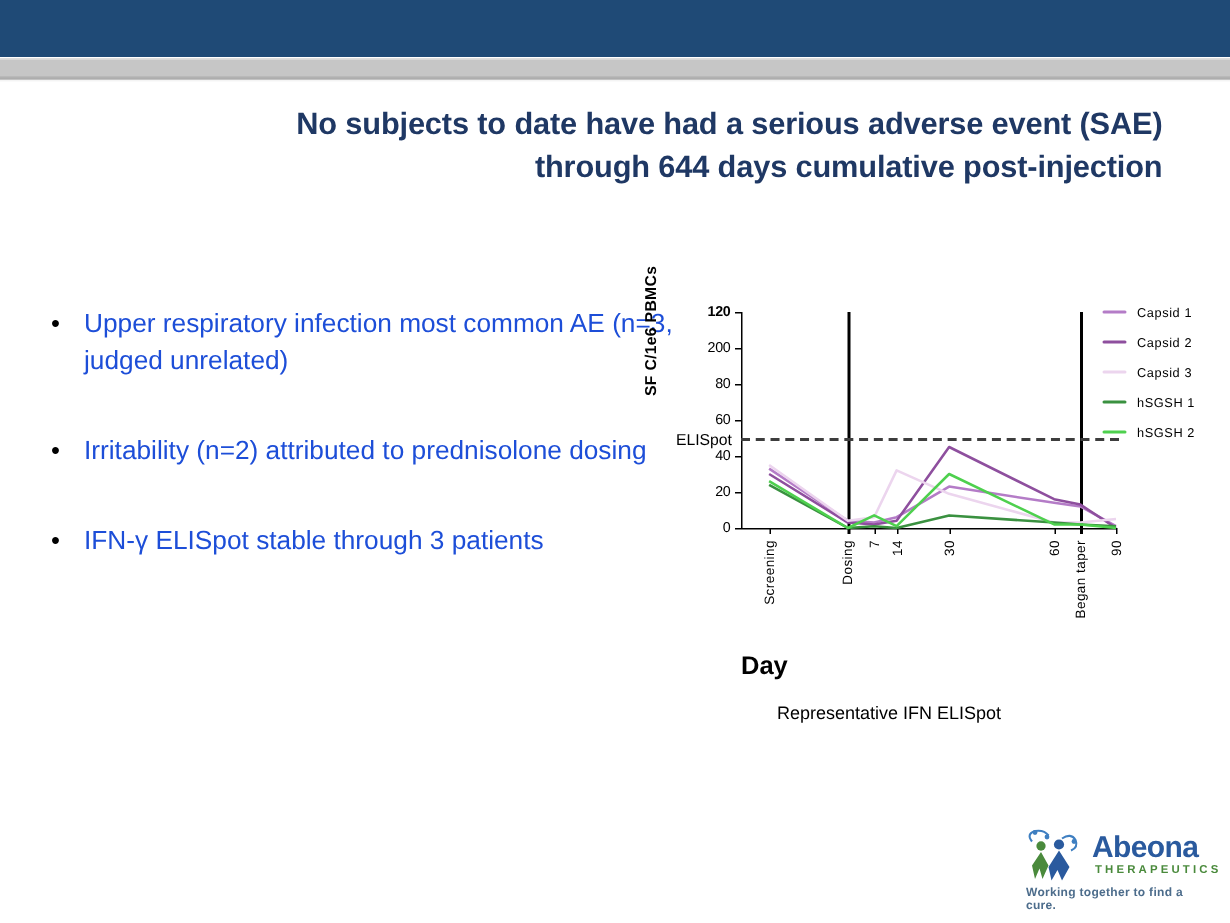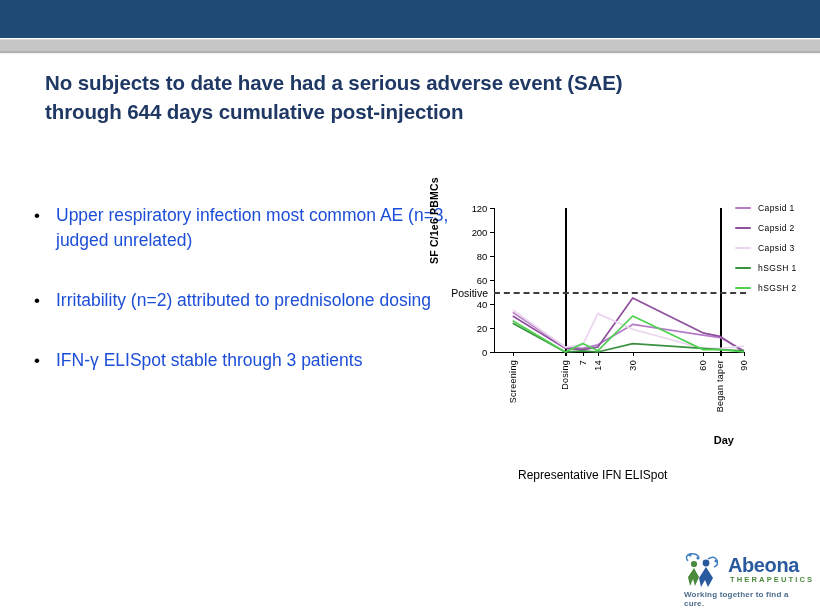--- a/index.html
+++ b/index.html
@@ -13,21 +13,21 @@
   
   #top-blue-band{position:absolute;left:0;top:0;width:820px;height:38px;background:#1f4a76;}
   #top-gray-band{position:absolute;left:0;top:39px;width:820px;height:12px;background:#c6c6c6;
       border-top:1px solid #d8d8d8;border-bottom:1px solid #bdbdbd;}
   #top-gray-shadow{position:absolute;left:0;top:51px;width:820px;height:4px;
       background:linear-gradient(to bottom,rgba(0,0,0,0.13),rgba(0,0,0,0));}
 
   
   #slide-title{
     position:absolute;left:45px;top:68px;width:730px;
-    text-align:left;
+    text-align:right;
     color:#1f3864;
     font-weight:bold;
     font-size:20.5px;
     line-height:29px;
     letter-spacing:-0.1px;
   }
   #slide-title .line{display:block;}
 
   
   #bullet-list{position:absolute;left:30px;top:203px;width:420px;}
@@ -70,22 +70,22 @@
     position:absolute;left:0;width:252px;height:0;
     border-top:2.2px dashed #3d3d3d;
   }
   #positive-label{
     position:absolute;right:100%;margin-right:6px;
     font-size:10.5px;color:#000;white-space:nowrap;transform:translateY(-55%);
   }
   #series-svg{position:absolute;left:0;top:0;width:250px;height:144px;overflow:visible;}
 
   #x-axis-title{
-    position:absolute;left:52px;top:238px;width:250px;text-align:right;
-    font-size:11px;font-weight:bold;color:#000;
+    position:absolute;left:62px;top:238px;width:250px;text-align:left;
+    font-size:17px;font-weight:bold;color:#000;
   }
 
   
   #chart-legend{position:absolute;left:303px;top:2px;width:88px;}
   .legend-row{display:flex;align-items:center;height:20px;}
   .legend-swatch{flex:0 0 auto;width:16px;height:2.6px;margin-right:7px;border-radius:1px;}
   .legend-label{font-size:8.5px;color:#000;white-space:nowrap;letter-spacing:0.4px;}
 
   
   #chart-caption{
@@ -152,21 +152,21 @@
         <div class="y-tick-label" style="top: 120px;">20</div>
         <div class="y-tick" style="top: 96px;"></div>
         <div class="y-tick-label" style="top: 96px;">40</div>
         <div class="y-tick" style="top: 72px;"></div>
         <div class="y-tick-label" style="top: 72px;">60</div>
         <div class="y-tick" style="top: 48px;"></div>
         <div class="y-tick-label" style="top: 48px;">80</div>
         <div class="y-tick" style="top: 24px;"></div>
         <div class="y-tick-label" style="top: 24px;">200</div>
         <div class="y-tick" style="top: 0px;"></div>
-        <div class="y-tick-label" style="top: 0px;">120</div>
+        <div class="y-tick-label" style="top: 0px; font-weight: bold;">120</div>
       </div>
     <div id="xticks-holder">
         <div class="x-tick" style="left: 18.75px;"></div>
         <div class="x-tick-label" style="left: 13.75px;">Screening</div>
         <div class="x-tick" style="left: 71.25px;"></div>
         <div class="x-tick-label" style="left: 66.25px;">Dosing</div>
         <div class="x-tick" style="left: 88.75px;"></div>
         <div class="x-tick-label" style="left: 83.75px;">7</div>
         <div class="x-tick" style="left: 103.75px;"></div>
         <div class="x-tick-label" style="left: 98.75px;">14</div>
@@ -178,21 +178,21 @@
         <div class="x-tick-label" style="left: 221.25px;">Began taper</div>
         <div class="x-tick" style="left: 250px;"></div>
         <div class="x-tick-label" style="left: 245px;">90</div>
       </div>
     <div id="vlines-holder">
         <div class="vline" style="left: 71.25px;"></div>
         <div class="vline" style="left: 226.25px;"></div>
       </div>
 
     <div id="positive-line" style="top: 84px;">
-      <span id="positive-label">Positive</span>
+      <span id="positive-label">ELISpot</span>
     </div>
 
     <svg id="series-svg" viewBox="0 0 250 144" preserveAspectRatio="none">
         <polyline points="18.75,104.40 71.25,139.20 88.75,140.40 103.75,136.80 138.75,116.40 208.75,127.20 226.25,129.60 250.00,142.80" fill="none" stroke="#b47cc7" stroke-width="1.7" stroke-linejoin="round"></polyline>
         <polyline points="18.75,108.00 71.25,140.40 88.75,141.60 103.75,139.20 138.75,90.00 208.75,124.80 226.25,128.40 250.00,144.00" fill="none" stroke="#8e4f9e" stroke-width="1.7" stroke-linejoin="round"></polyline>
         <polyline points="18.75,102.00 71.25,139.20 88.75,136.80 103.75,105.60 138.75,121.20 208.75,140.40 226.25,140.40 250.00,138.00" fill="none" stroke="#ecd5ee" stroke-width="1.7" stroke-linejoin="round"></polyline>
         <polyline points="18.75,115.20 71.25,144.00 88.75,142.80 103.75,144.00 138.75,135.60 208.75,140.40 226.25,141.60 250.00,142.80" fill="none" stroke="#3a9140" stroke-width="1.7" stroke-linejoin="round"></polyline>
         <polyline points="18.75,112.80 71.25,144.00 88.75,135.60 103.75,142.80 138.75,108.00 208.75,141.60 226.25,141.60 250.00,144.00" fill="none" stroke="#4ed04e" stroke-width="1.7" stroke-linejoin="round"></polyline>
       </svg>
   </div>

